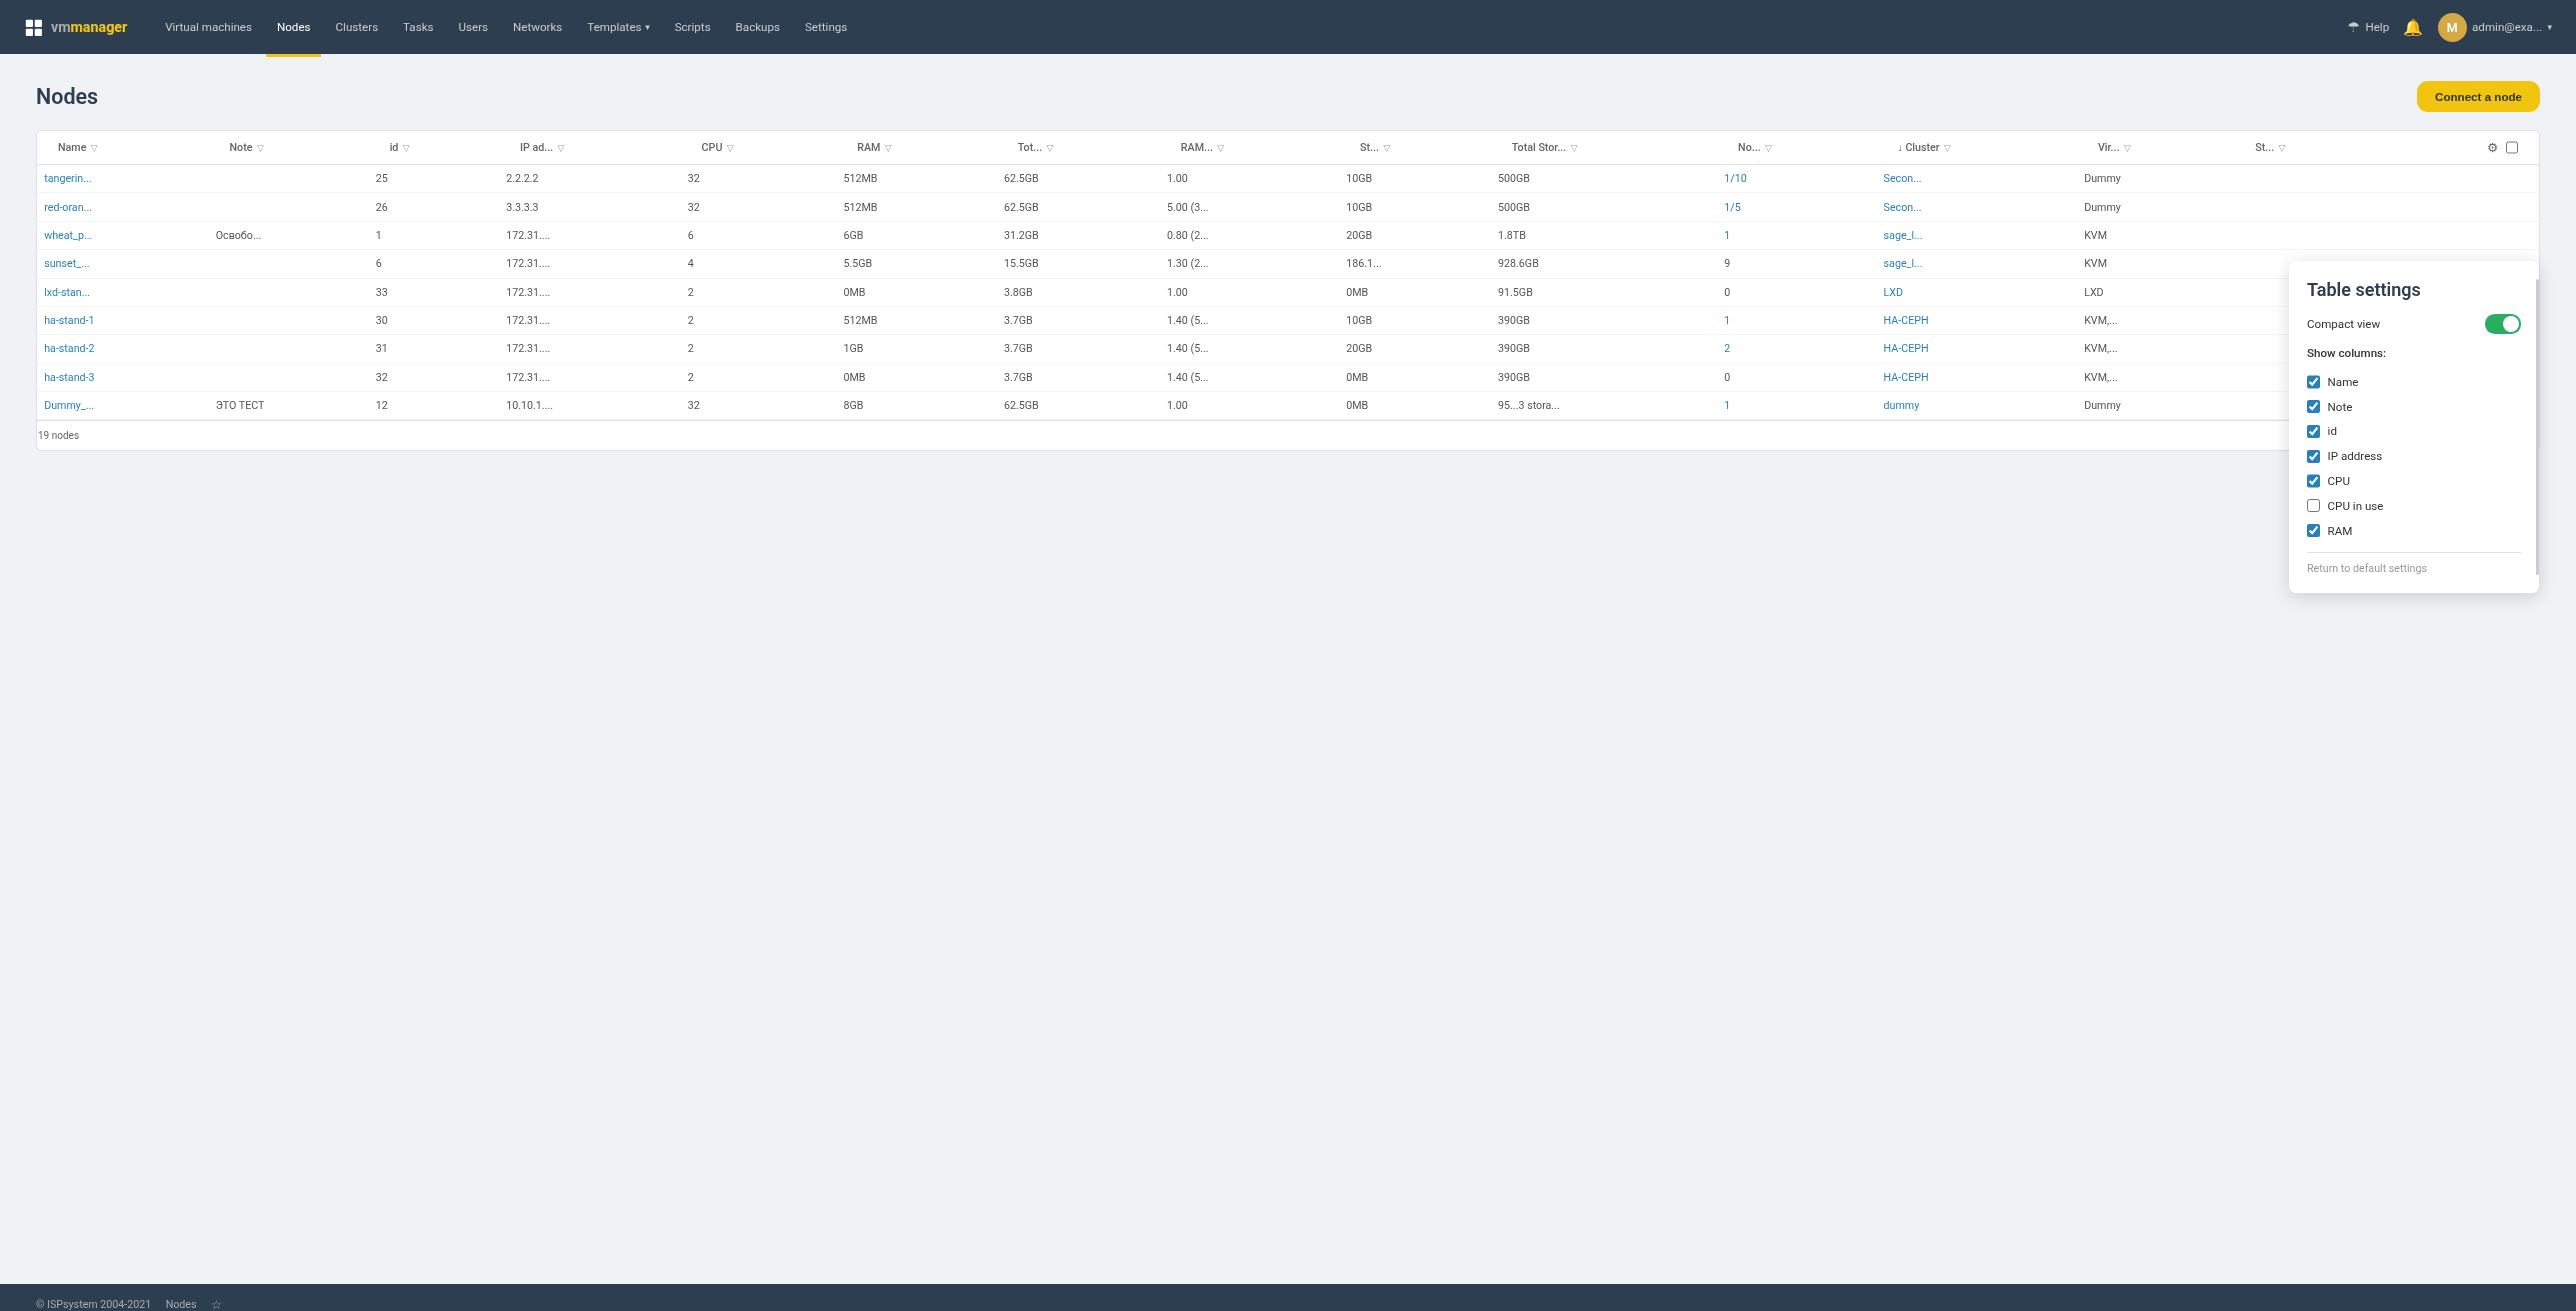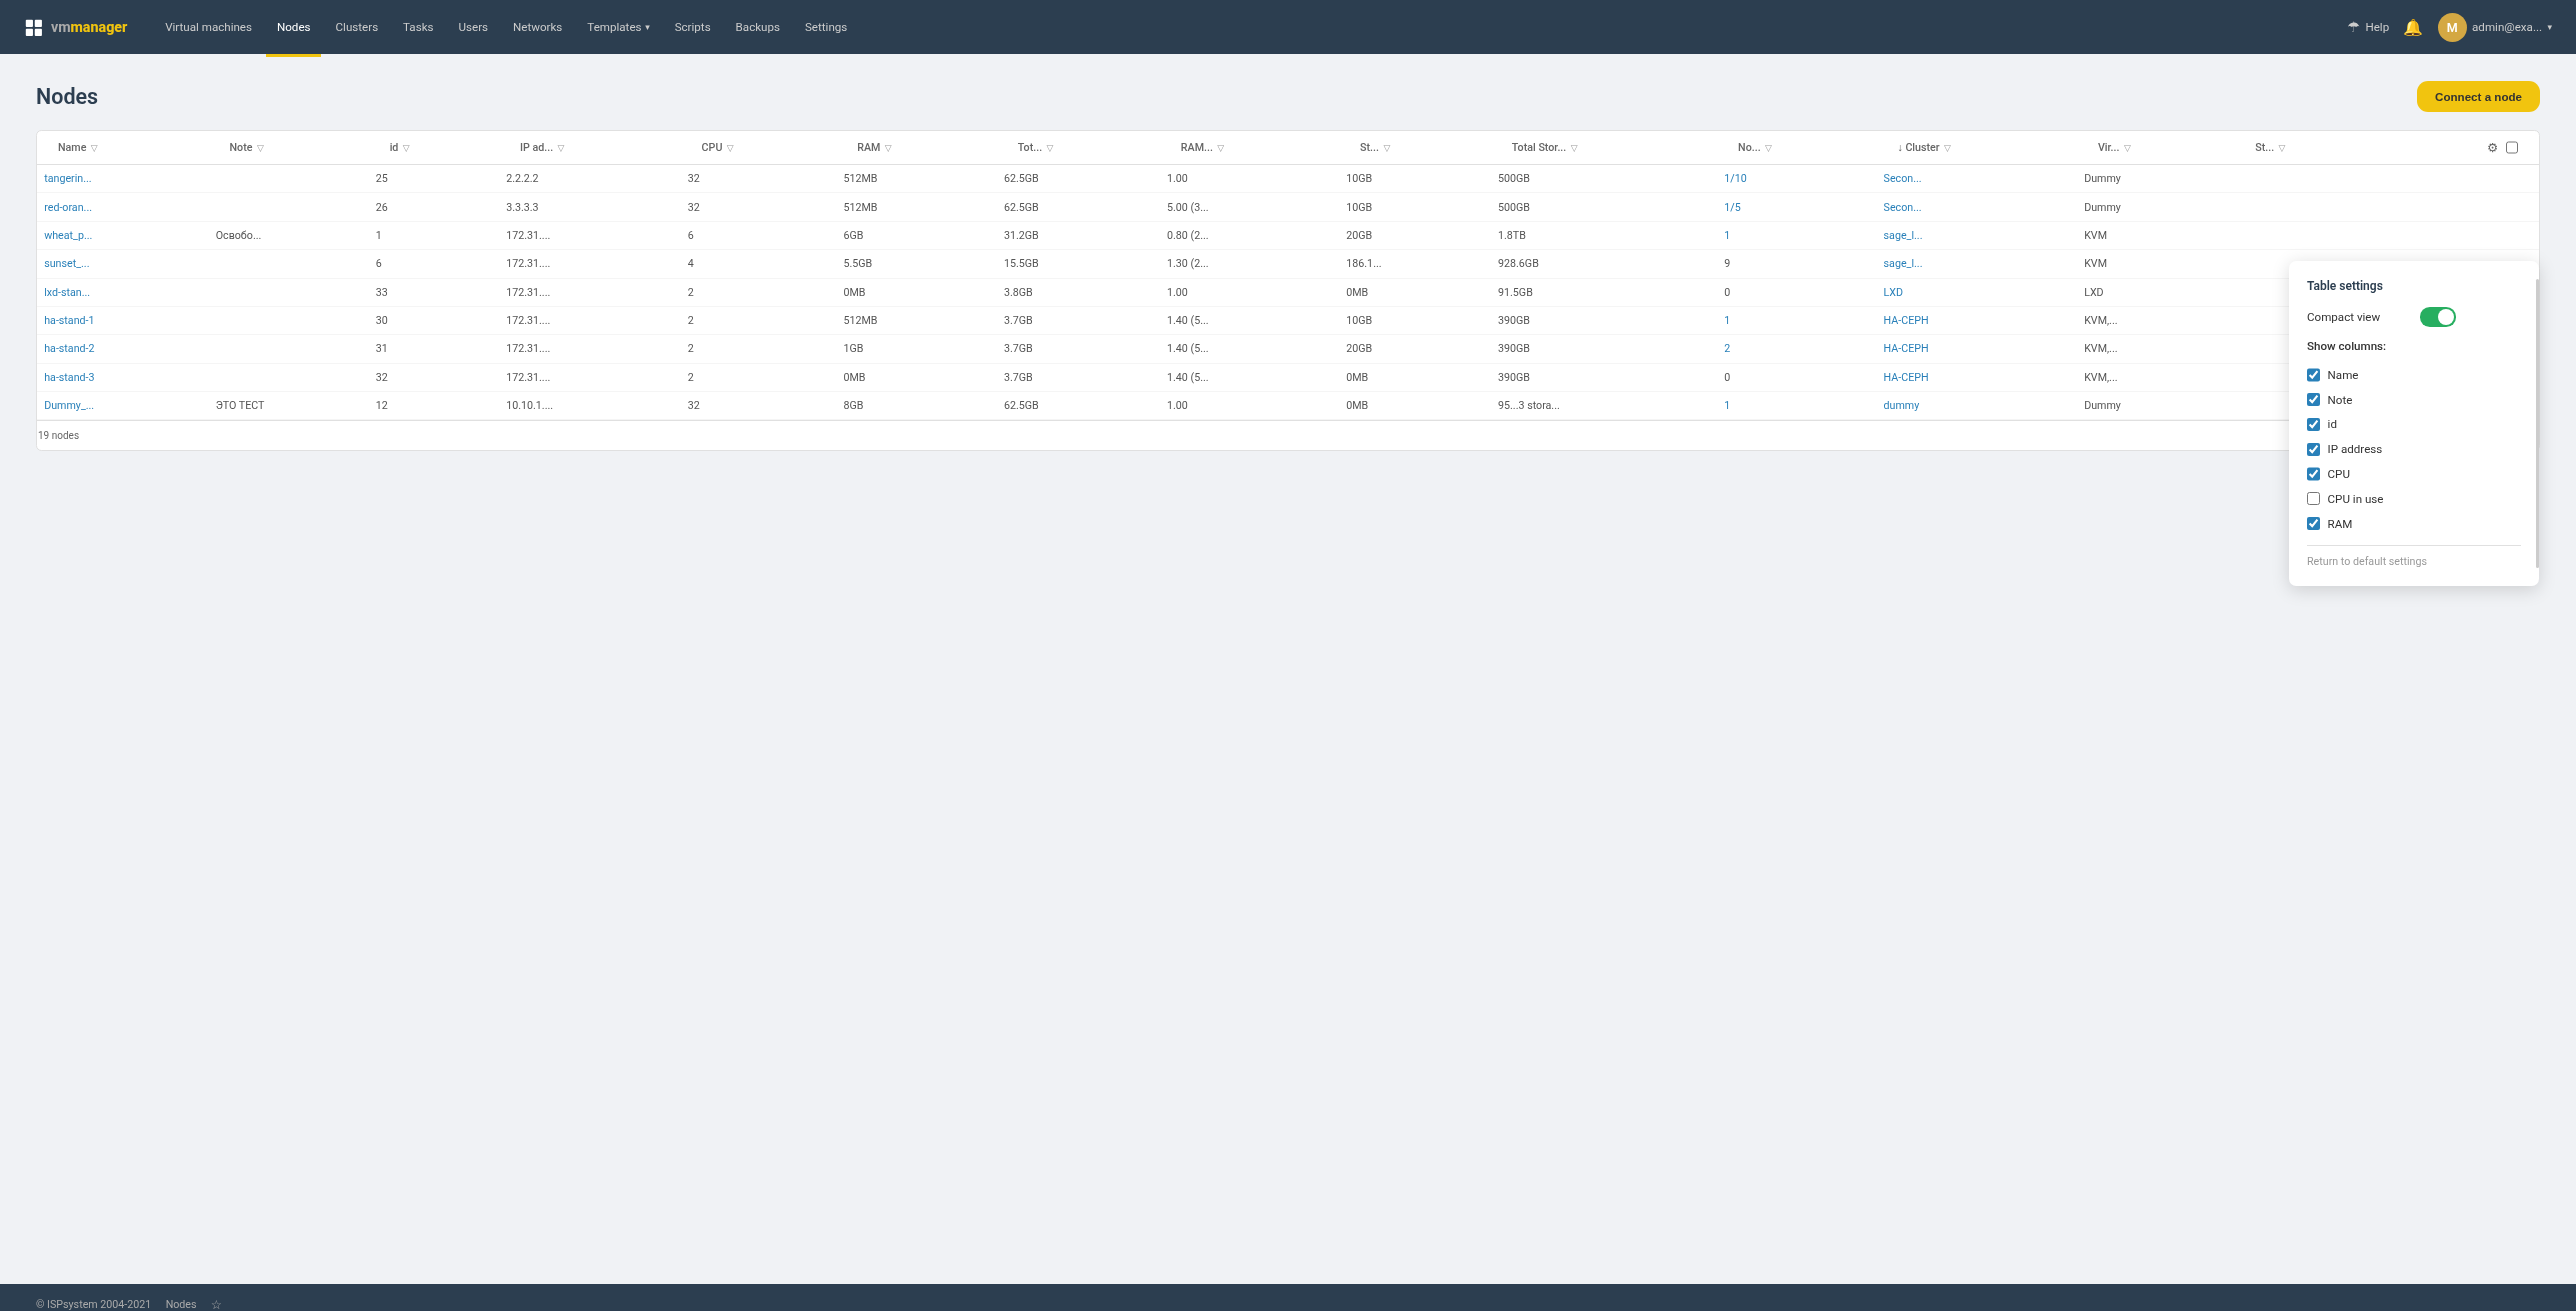--- a/index.html
+++ b/index.html
@@ -36,22 +36,22 @@
     td a, .link { color: #2980b9; text-decoration: none; cursor: pointer; }
     .table-footer { padding: 9px 1px; font-size: 10px; color: #666; border-top: 0.9px solid #e0e0e0; }
 
     
     .th-actions { display: flex; align-items: center; gap: 7.2px; justify-content: flex-end; }
     .gear-icon { color: #666; cursor: pointer; font-size: 12.5px; }
     .header-checkbox { width: 12.5px; height: 12.5px; cursor: pointer; }
 
     
     .table-settings-panel { position: absolute; right: 0; top: 130px; background: #fff; border-radius: 7.2px; box-shadow: 0 3.6px 18px rgba(0,0,0,0.15); width: 250px; padding: 18px; z-index: 100; }
-    .panel-title { font-size: 12px; font-weight: 600; color: #2c3e50; margin-bottom: 14.3px; }
-    .compact-view-row { display: flex; align-items: center; margin-bottom: 12.5px; gap: 40px; }
+    .panel-title { font-size: 18px; font-weight: 600; color: #2c3e50; margin-bottom: 14.3px; }
+    .compact-view-row { display: flex; align-items: center; justify-content: space-between; margin-bottom: 12.5px; gap: 40px; }
     .compact-view-label { font-size: 11.6px; color: #333; }
     .toggle { width: 36px; height: 19.7px; background: #27ae60; border-radius: 9.8px; position: relative; cursor: pointer; }
     .toggle::after { content: ''; position: absolute; width: 16px; height: 16px; background: #fff; border-radius: 50%; top: 1.8px; right: 1.8px; transition: right 0.2s; }
     .show-columns-label { font-size: 11.6px; color: #333; margin-bottom: 9px; font-weight: 500; }
     .column-item { display: flex; align-items: center; gap: 7.2px; padding: 5.4px 0; font-size: 11.6px; color: #333; }
     .column-item input[type="checkbox"] { width: 13.4px; height: 13.4px; accent-color: #2980b9; cursor: pointer; }
     .panel-divider { border: none; border-top: 0.9px solid #e0e0e0; margin: 9px 0; }
     .return-default { font-size: 10.7px; color: #999; cursor: pointer; margin-top: 5.4px; }
 
     

